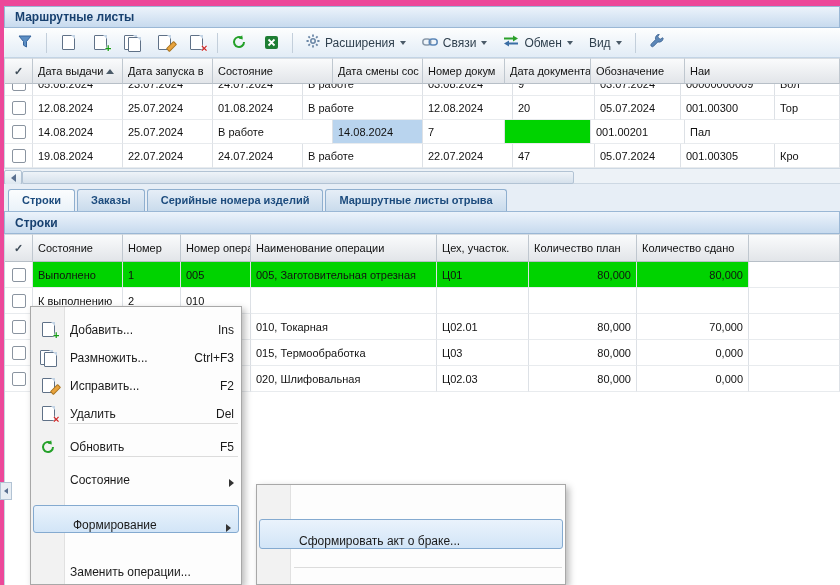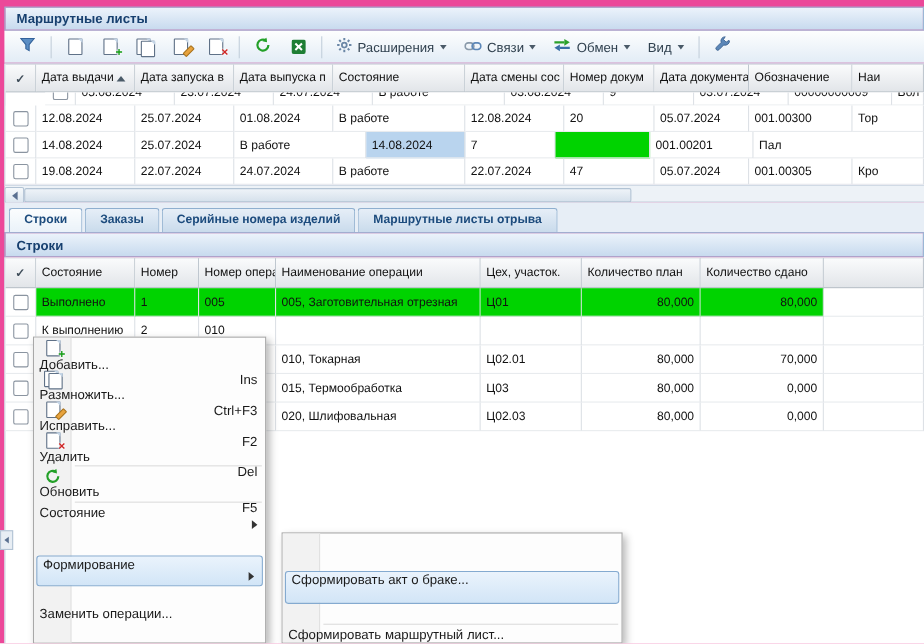--- a/index.html
+++ b/index.html
@@ -45,21 +45,21 @@
   .ghead,.grow{display:flex;}
   .gh{box-sizing:border-box;background:linear-gradient(#fafbfc,#e2e5e9);
       border-right:1px solid #bfc7cf;border-bottom:1px solid #b7bfc7;border-top:1px solid #d7dde3;
       padding:0 5px;overflow:hidden;white-space:nowrap;display:flex;align-items:center;gap:3px;}
   .ughead .gh{height:26px;}
   .lghead .gh{height:28px;}
   .gc{box-sizing:border-box;border-right:1px solid #dde1e6;border-bottom:1px solid #e8ebee;
       padding:0 5px;overflow:hidden;white-space:nowrap;display:flex;align-items:center;}
   .ugrid .grow{height:24px;background:#fff;}
   .lgrid .grow{height:26px;background:#fff;}
-  .rowclip{height:12px;overflow:hidden;display:flex;flex-direction:column;justify-content:flex-end;padding-left:36px;}
+  .rowclip{height:12px;overflow:hidden;display:flex;flex-direction:column;justify-content:flex-end;}
   .num{justify-content:flex-end;}
   .cbcell{justify-content:center;}
   .cb{width:12px;height:12px;background:#fff;border:1px solid #8a94a0;border-radius:2px;flex:none;}
   .sortup{width:0;height:0;border-left:4px solid transparent;border-right:4px solid transparent;
           border-bottom:5px solid #4a5a68;flex:none;}
   .checkmark{color:#3f4d59;font-weight:bold;}
   
   .u0{width:28px;flex:none;}.u1{width:90px;flex:none;}.u2{width:90px;flex:none;}
   .u3{width:90px;flex:none;}.u4{width:120px;flex:none;}.u5{width:90px;flex:none;}
   .u6{width:82px;flex:none;}.u7{width:86px;flex:none;}.u8{width:94px;flex:none;}
@@ -88,22 +88,22 @@
   .tab{height:22px;line-height:20px;box-sizing:border-box;padding:0 13px;border:1px solid #8fafcf;
        border-bottom:none;border-radius:3px 3px 0 0;background:linear-gradient(#e6eef7,#c9dbec);
        color:#1c4b7d;font-weight:bold;font-size:11px;}
   .tab.active{background:linear-gradient(#fbfdfe,#eaf2f9);}
 
   
   .cmenu{position:absolute;background:#fdfdfd;border:1px solid #a8a8a8;
          box-shadow:3px 3px 7px rgba(0,0,0,.28);z-index:40;padding-top:2px;box-sizing:border-box;}
   .cmenu::before{content:'';position:absolute;left:0;top:0;bottom:0;width:33px;
          background:#f2f2f2;border-right:1px solid #e1e1e1;}
-  .mi{position:relative;display:flex;align-items:flex-start;height:28px;font-size:12px;color:#1a1a1a;
-      padding-right:7px;box-sizing:border-box;flex-direction:column;}
+  .mi{position:relative;display:flex;align-items:flex-end;height:28px;font-size:12px;color:#1a1a1a;
+      padding-right:7px;box-sizing:border-box;}
   .mi-ic{width:34px;flex:none;display:flex;justify-content:center;align-items:center;}
   .mi-label{padding-left:5px;white-space:nowrap;}
   .mi-short{margin-left:auto;padding-left:14px;white-space:nowrap;}
   .mi-arrow{margin-left:auto;width:0;height:0;border-left:5px solid #333;
             border-top:4px solid transparent;border-bottom:4px solid transparent;}
   .msep{height:1px;background:#dcdcdc;margin:2px 3px 2px 37px;position:relative;}
   .mi.hi{margin:18px 2px;border:1px solid #84aad0;border-radius:3px;
          background:linear-gradient(#eaf3fc,#d2e5f7);height:28px;}
   .bold{font-weight:normal;}
   #main-menu{left:30px;top:306px;width:212px;bottom:0;}
@@ -207,21 +207,20 @@
   </div>
 
   <div class="panel grid ugrid">
     <div class="ghead ughead">
       <div class="gh u0 cbcell checkmark">✓</div>
       <div class="gh u1">
           <span>Дата выдачи</span>
           <span class="sortup"></span>
         </div>
       <div class="gh u2">Дата запуска в</div>
-      <div class="gh u3">Дата выпуска п</div>
       <div class="gh u4">Состояние</div>
       <div class="gh u5">Дата смены сос</div>
       <div class="gh u6">Номер докум</div>
       <div class="gh u7">Дата документа</div>
       <div class="gh u8">Обозначение</div>
       <div class="gh u9">Наи</div>
     </div>
     <div class="rowclip">
       <div class="grow" style="height:24px;flex:none;">
         <div class="gc u0 cbcell">

